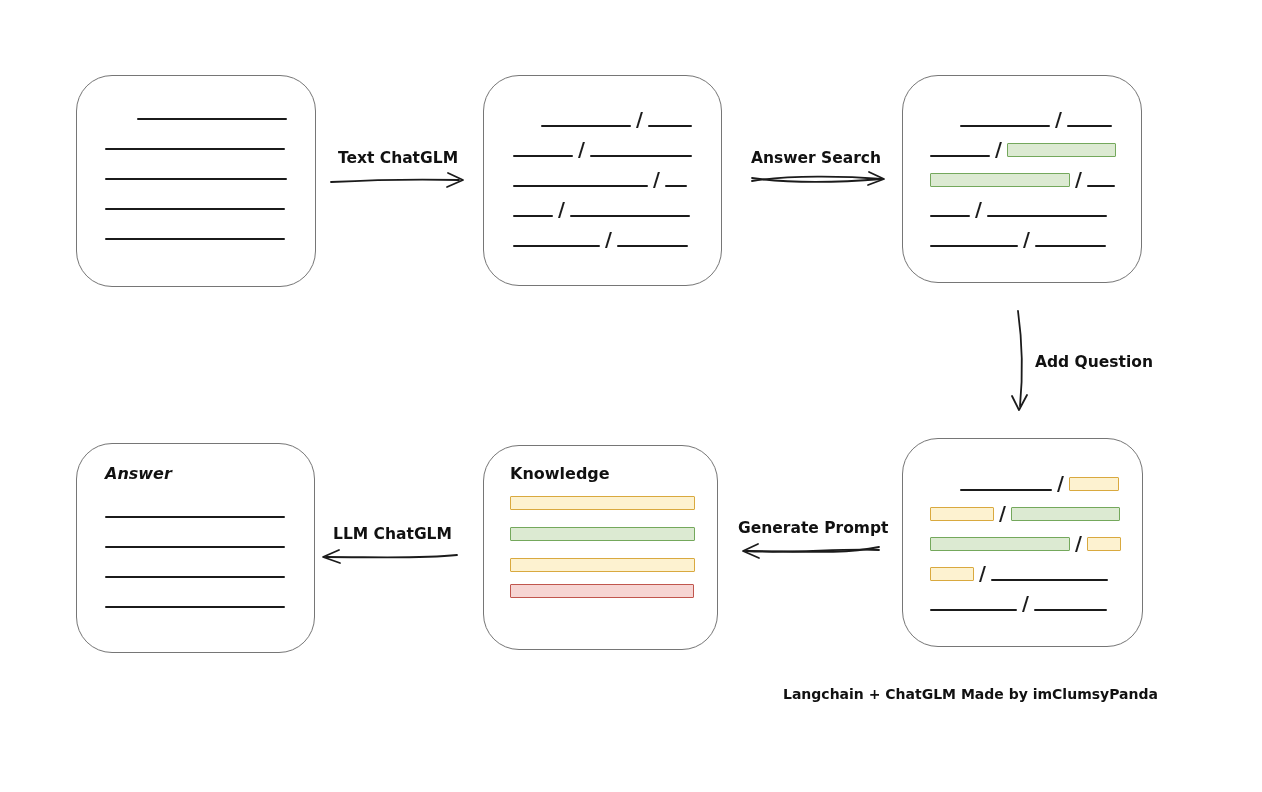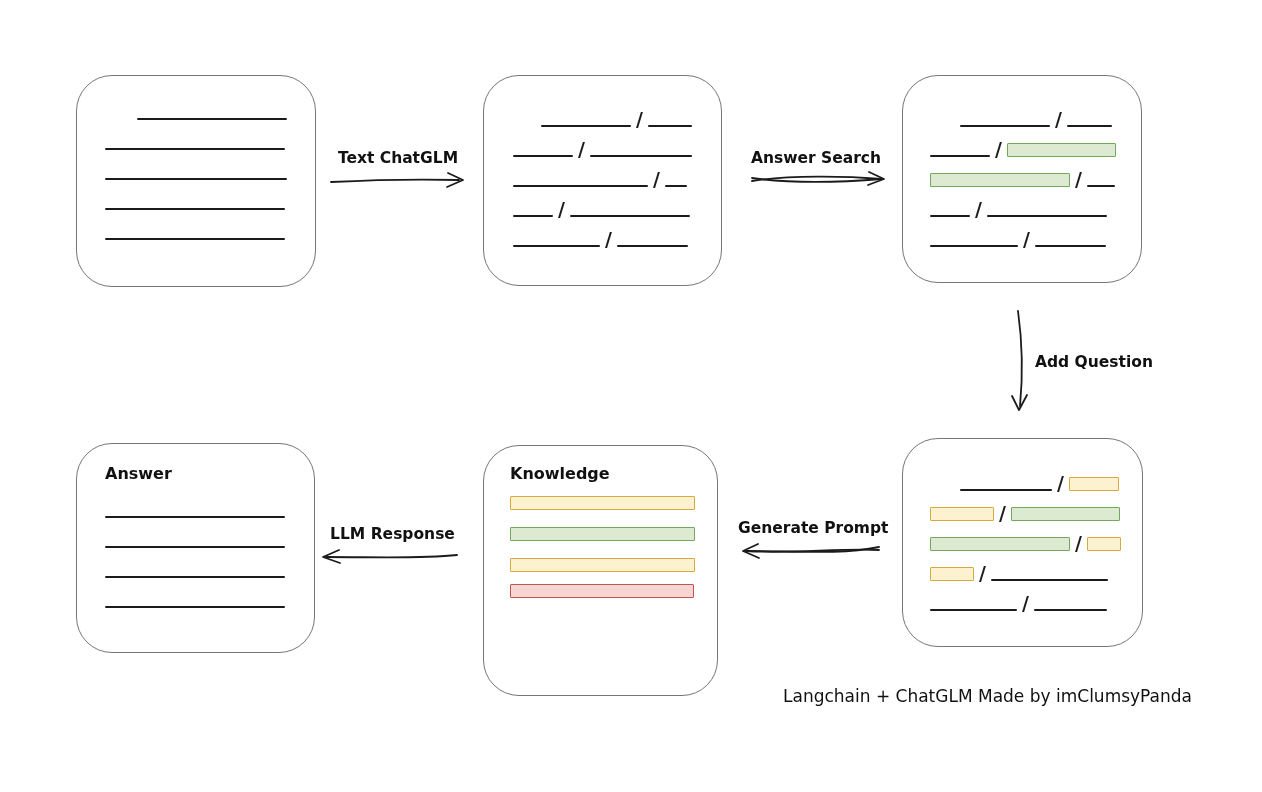--- a/index.html
+++ b/index.html
@@ -30,21 +30,21 @@
   .bar-yellow{background:var(--yellow-fill,#fdf2d0);border-color:var(--yellow-border,#d9a93f);}
   .bar-green{background:var(--green-fill,#dcead2);border-color:var(--green-border,#74a85c);}
   .bar-red{background:var(--red-fill,#f6d5d3);border-color:var(--red-border,#c0564e);}
   .heading{font-size:16px;font-weight:600;line-height:20px;}
   .arrow-label{
     position:absolute;font-size:15.5px;font-weight:600;
     white-space:nowrap;text-align:center;
   }
   #caption{
     position:absolute;left:783px;top:686px;
-    font-size:17px;font-weight:400;white-space:nowrap;
+    font-size:14px;font-weight:700;white-space:nowrap;
   }
   svg.arrows{position:absolute;left:0;top:0;pointer-events:none;}
   svg.arrows path, svg.arrows polyline{
     fill:none;stroke:var(--line,#1b1b1b);stroke-width:1.8;
     stroke-linecap:round;stroke-linejoin:round;
   }
 </style>
 </head>
 <body>
 
@@ -182,21 +182,21 @@
           <span class="seg-line" style="width: 117px;"></span>
         </div>
         <div class="row">
           <span class="seg-line" style="width: 87px;"></span>
           <span class="seg-slash">/</span>
           <span class="seg-line" style="width: 73px;"></span>
         </div>
       </div>
   </div>
 
-  <div class="box" style="left:483px;top:445px;width:235px;height:251px;">
+  <div class="box" style="left:483px;top:445px;width:235px;height:205px;">
     <div style="padding:18px 0 0 26px;">
       <div class="heading">Knowledge</div>
       <div class="rows" style="margin-top:9px;gap:14px;">
           <div class="row">
             <span class="seg-bar bar-yellow" style="width: 183px;"></span>
           </div>
           <div class="row">
             <span class="seg-bar bar-green" style="width: 183px;"></span>
           </div>
           <div class="row">
@@ -205,21 +205,21 @@
         </div>
       <div class="rows" style="margin-top:9px;">
           <div class="row">
             <span class="seg-bar bar-red" style="width: 182px;"></span>
           </div>
         </div>
     </div>
   </div>
 
   <div class="box" style="left:76px;top:443px;width:239px;height:210px;">
-    <div style="padding:20px 0 0 28px;">
+    <div style="padding:20px 0 0 28px;font-style:italic;">
       <div class="heading">Answer</div>
       <div class="rows" style="margin-top:17px;">
           <div class="row">
             <span class="seg-line" style="width: 180px;"></span>
           </div>
           <div class="row">
             <span class="seg-line" style="width: 180px;"></span>
           </div>
           <div class="row">
             <span class="seg-line" style="width: 180px;"></span>
@@ -228,17 +228,17 @@
             <span class="seg-line" style="width: 180px;"></span>
           </div>
         </div>
     </div>
   </div>
 
   <div class="arrow-label" style="left:333px;top:149px;width:130px;">Text ChatGLM</div>
   <div class="arrow-label" style="left:748px;top:149px;width:136px;">Answer Search</div>
   <div class="arrow-label" style="left:1035px;top:353px;text-align:left;">Add Question</div>
   <div class="arrow-label" style="left:738px;top:519px;width:146px;">Generate Prompt</div>
-  <div class="arrow-label" style="left:325px;top:525px;width:135px;">LLM Response</div>
+  <div class="arrow-label" style="left:325px;top:525px;width:135px;">LLM ChatGLM</div>
 
   <div id="caption">Langchain + ChatGLM Made by imClumsyPanda</div>
 
 </div>
 
 </body></html>

